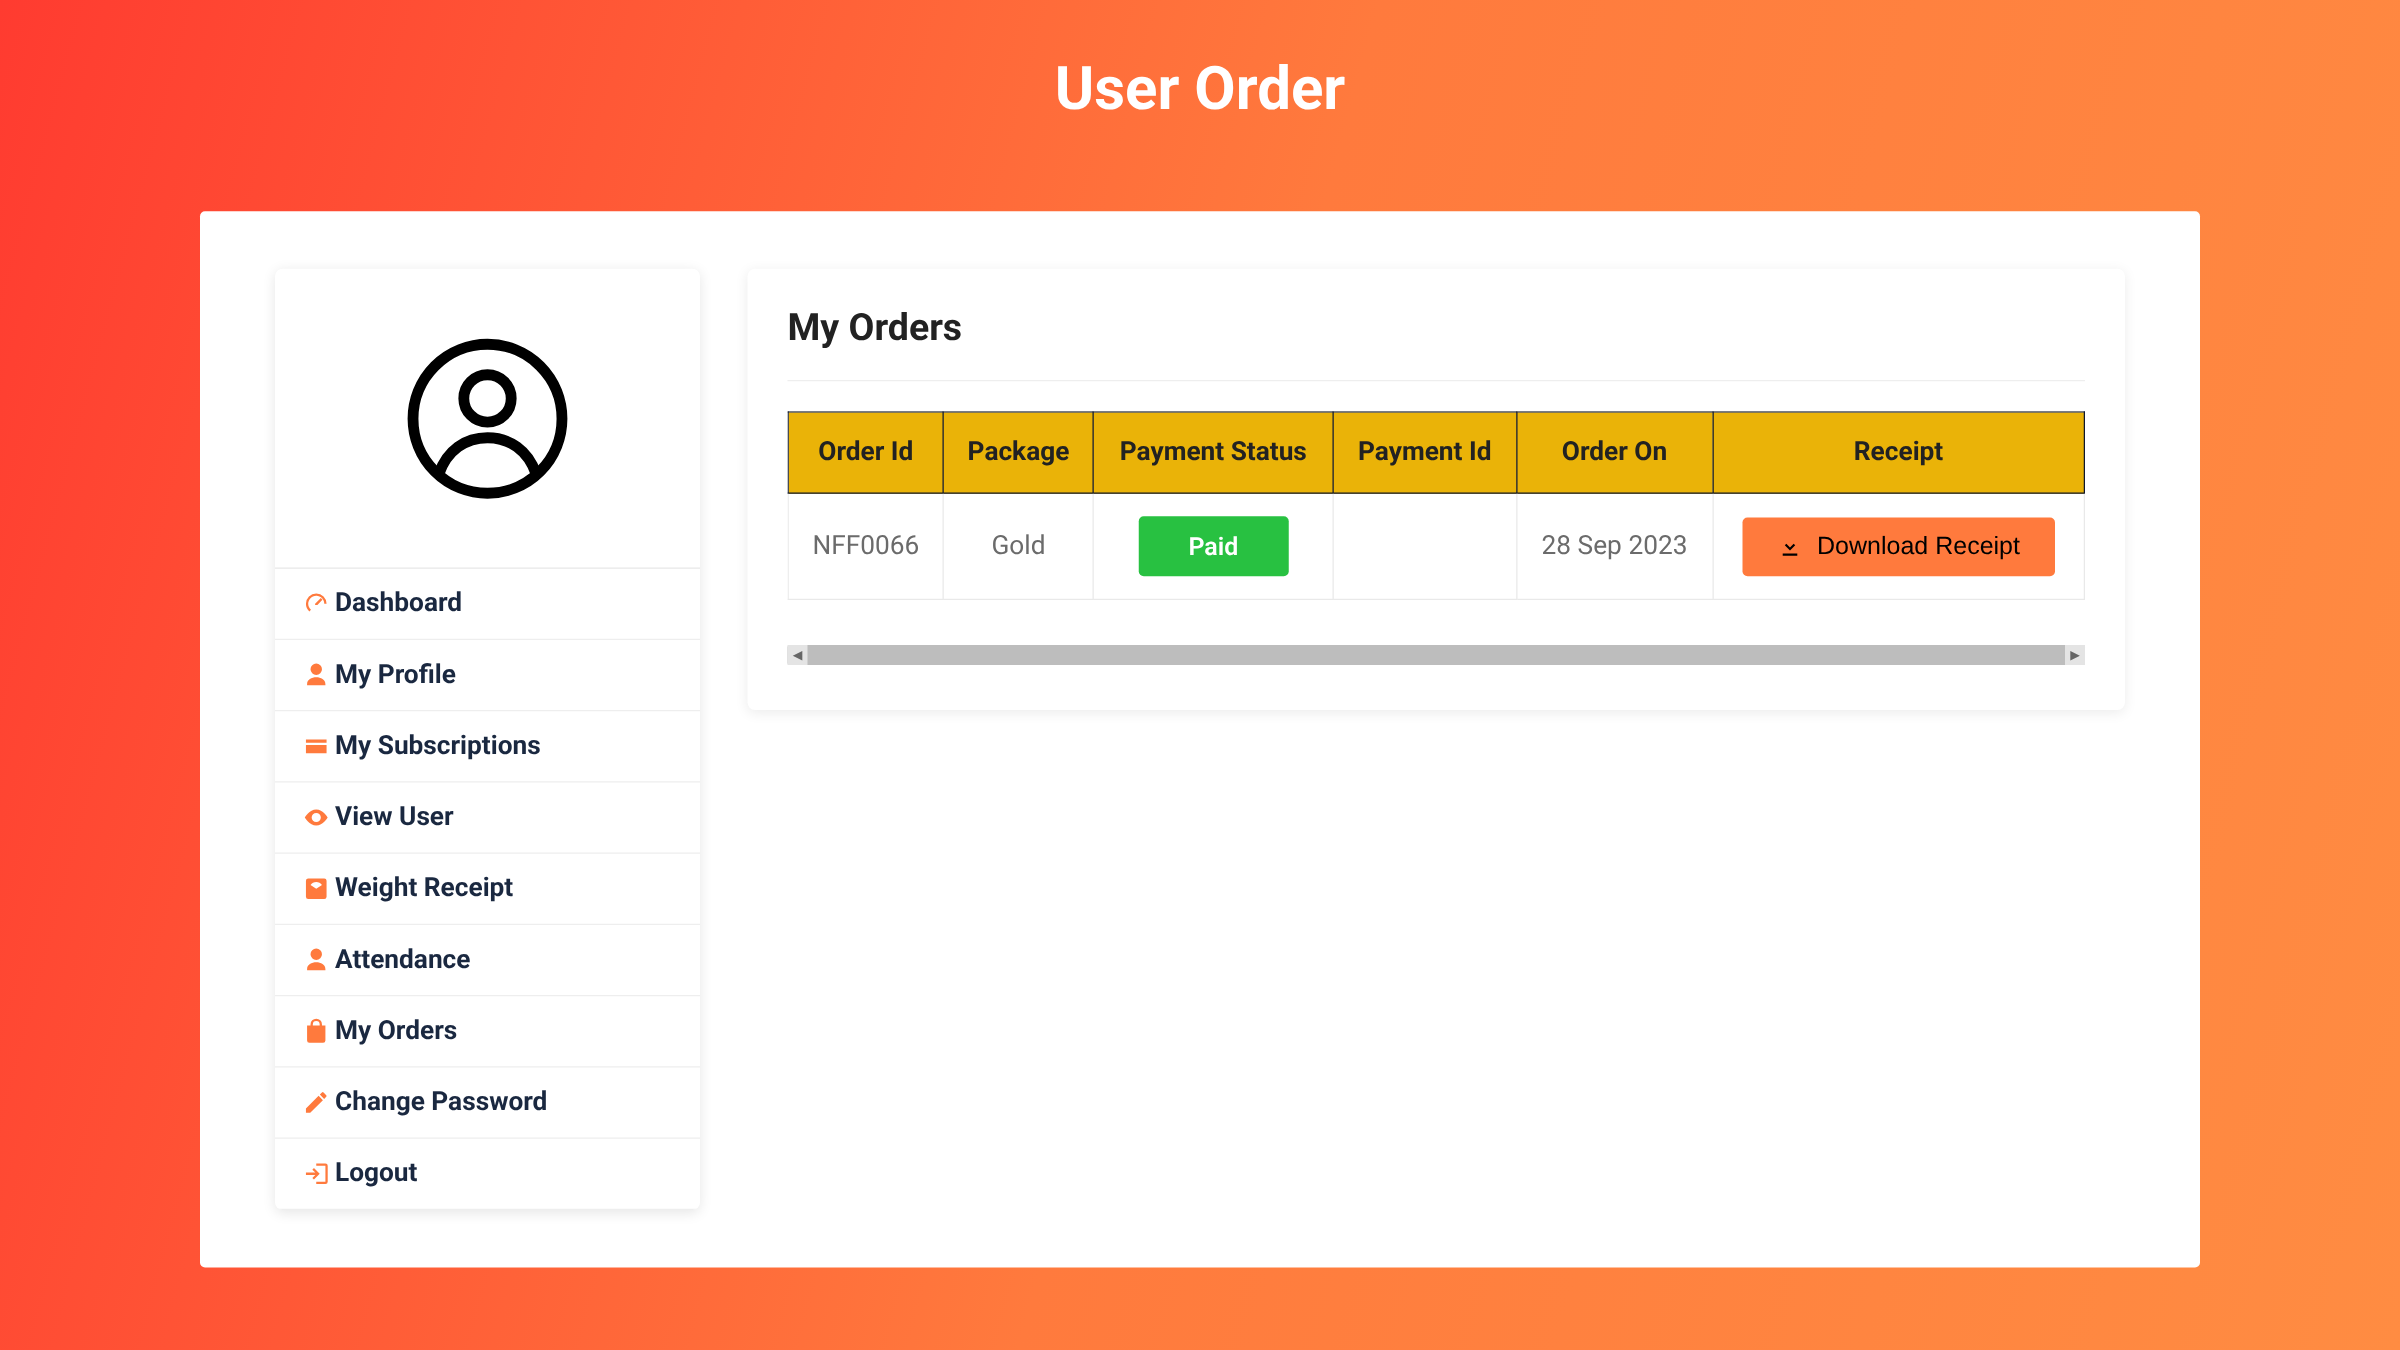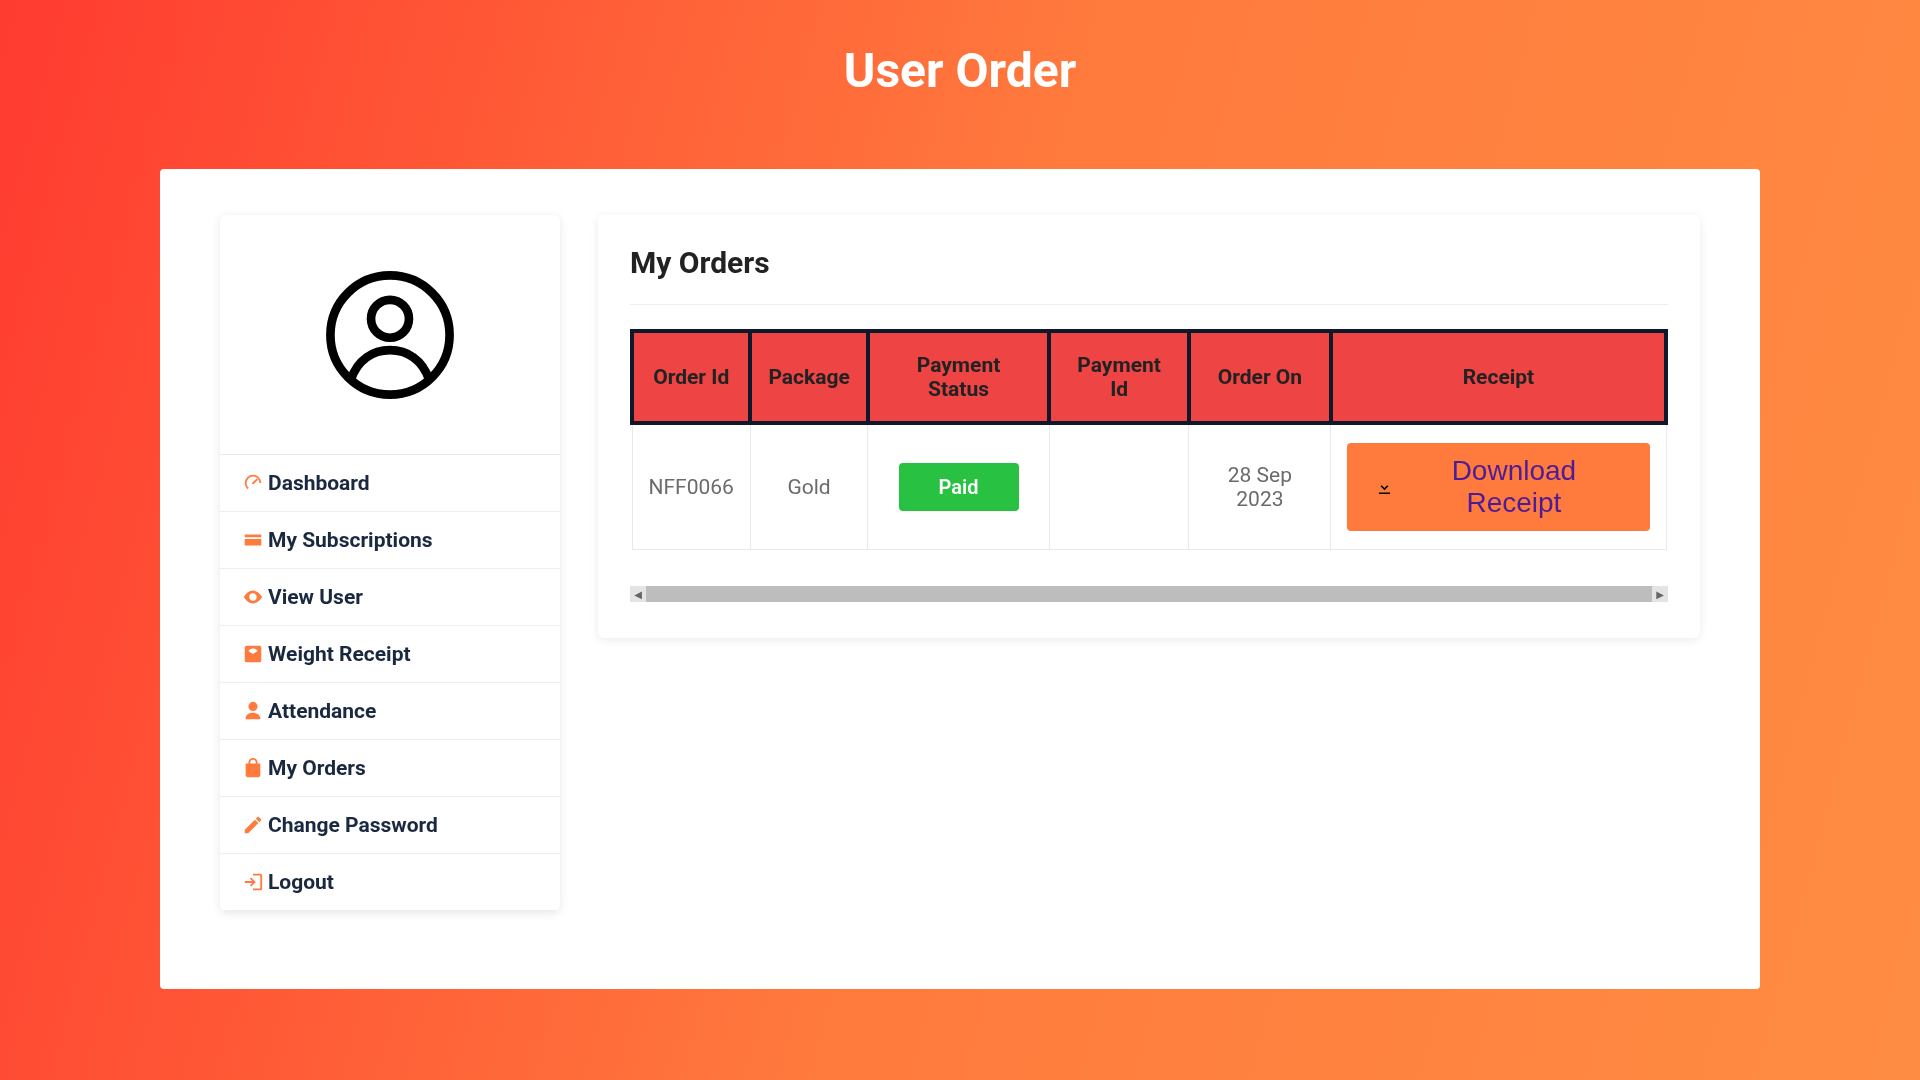--- a/index.html
+++ b/index.html
@@ -97,27 +97,27 @@
   }
   .table-scroll {
     overflow-x: auto;
   }
   table.orders {
     width: 100%;
     border-collapse: collapse;
     min-width: 980px;
   }
   table.orders thead th {
-    background: #ef4444;
+    background: #eab308;
     color: #222;
     font-size: 21px;
     font-weight: 700;
     text-align: center;
     padding: 20px 16px;
-    border: 4px solid #0f172a;
+    border: 1px solid #0f172a;
   }
   table.orders tbody td {
     font-size: 21px;
     color: #6b6b6b;
     text-align: center;
     padding: 18px 16px;
     border: 1px solid #e9e9e9;
     vertical-align: middle;
   }
   .badge-paid {
@@ -127,25 +127,25 @@
     font-weight: 600;
     padding: 12px 40px;
     border-radius: 4px;
     font-size: 20px;
   }
   .btn-download {
     display: inline-flex;
     align-items: center;
     gap: 12px;
     background: #ff7a3d;
-    color: #4c1d95;
+    color: #000000;
     border: none;
     padding: 12px 28px;
     border-radius: 4px;
-    font-size: 28px;
+    font-size: 20px;
     font-weight: 500;
     cursor: pointer;
   }
   .btn-download svg {
     width: 20px;
     height: 20px;
     fill: #000;
   }
   .fake-hscroll {
     position: relative;
@@ -185,20 +185,28 @@
       </svg>
     </div>
     <ul class="nav-list">
       <li class="nav-item">
         <span class="nav-icon">
           <svg viewBox="0 0 24 24">
               <path d="M12 3a9 9 0 0 0-9 9 9 9 0 0 0 3 6.7l1.4-1.4A7 7 0 1 1 19 12h2a9 9 0 0 0-9-9zm-1 9l5-5 1.4 1.4L13 13H11z"></path>
             </svg>
         </span>
         <span>Dashboard</span>
+      </li>
+      <li class="nav-item">
+        <span class="nav-icon">
+          <svg viewBox="0 0 24 24">
+              <path d="M12 12a5 5 0 1 0-5-5 5 5 0 0 0 5 5zm0 2c-4 0-8 2-8 6v1h16v-1c0-4-4-6-8-6z"></path>
+            </svg>
+        </span>
+        <span>My Profile</span>
       </li>
       <li class="nav-item">
         <span class="nav-icon">
           <svg viewBox="0 0 24 24">
               <path d="M3 6h18v3H3zM3 11h18v7H3z"></path>
             </svg>
         </span>
         <span>My Subscriptions</span>
       </li>
       <li class="nav-item">

